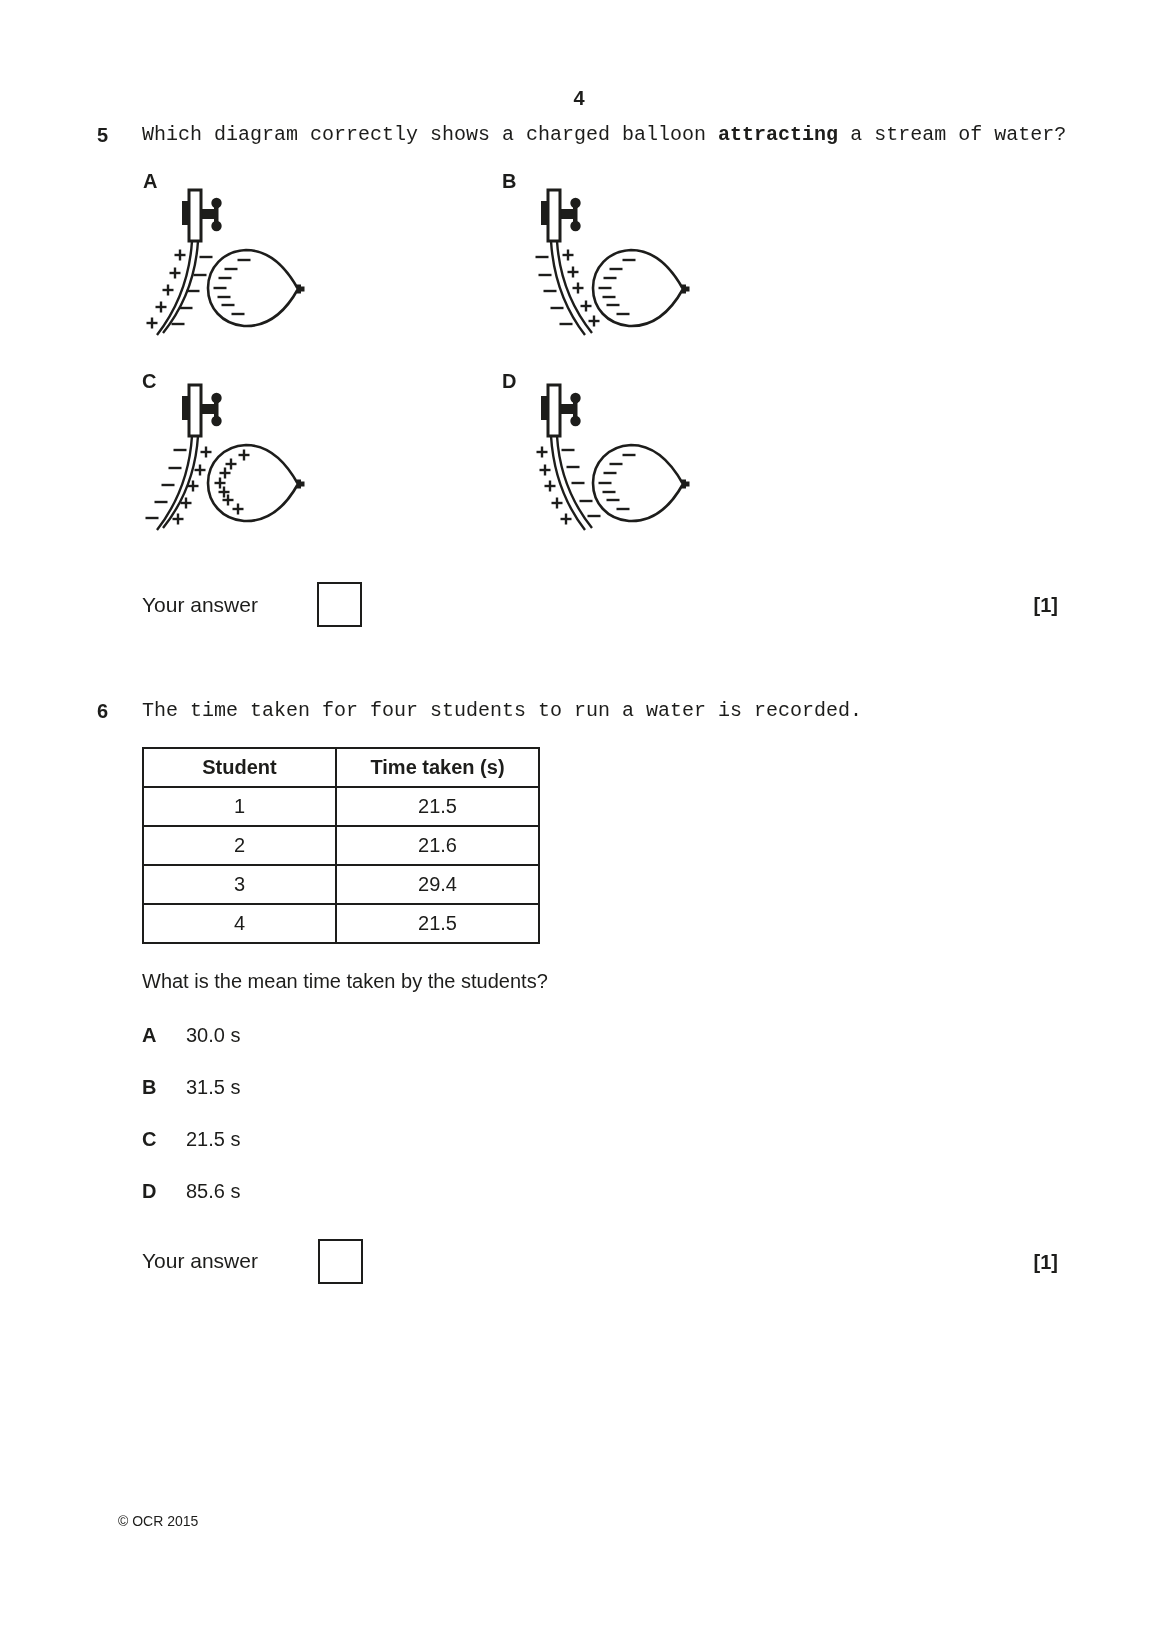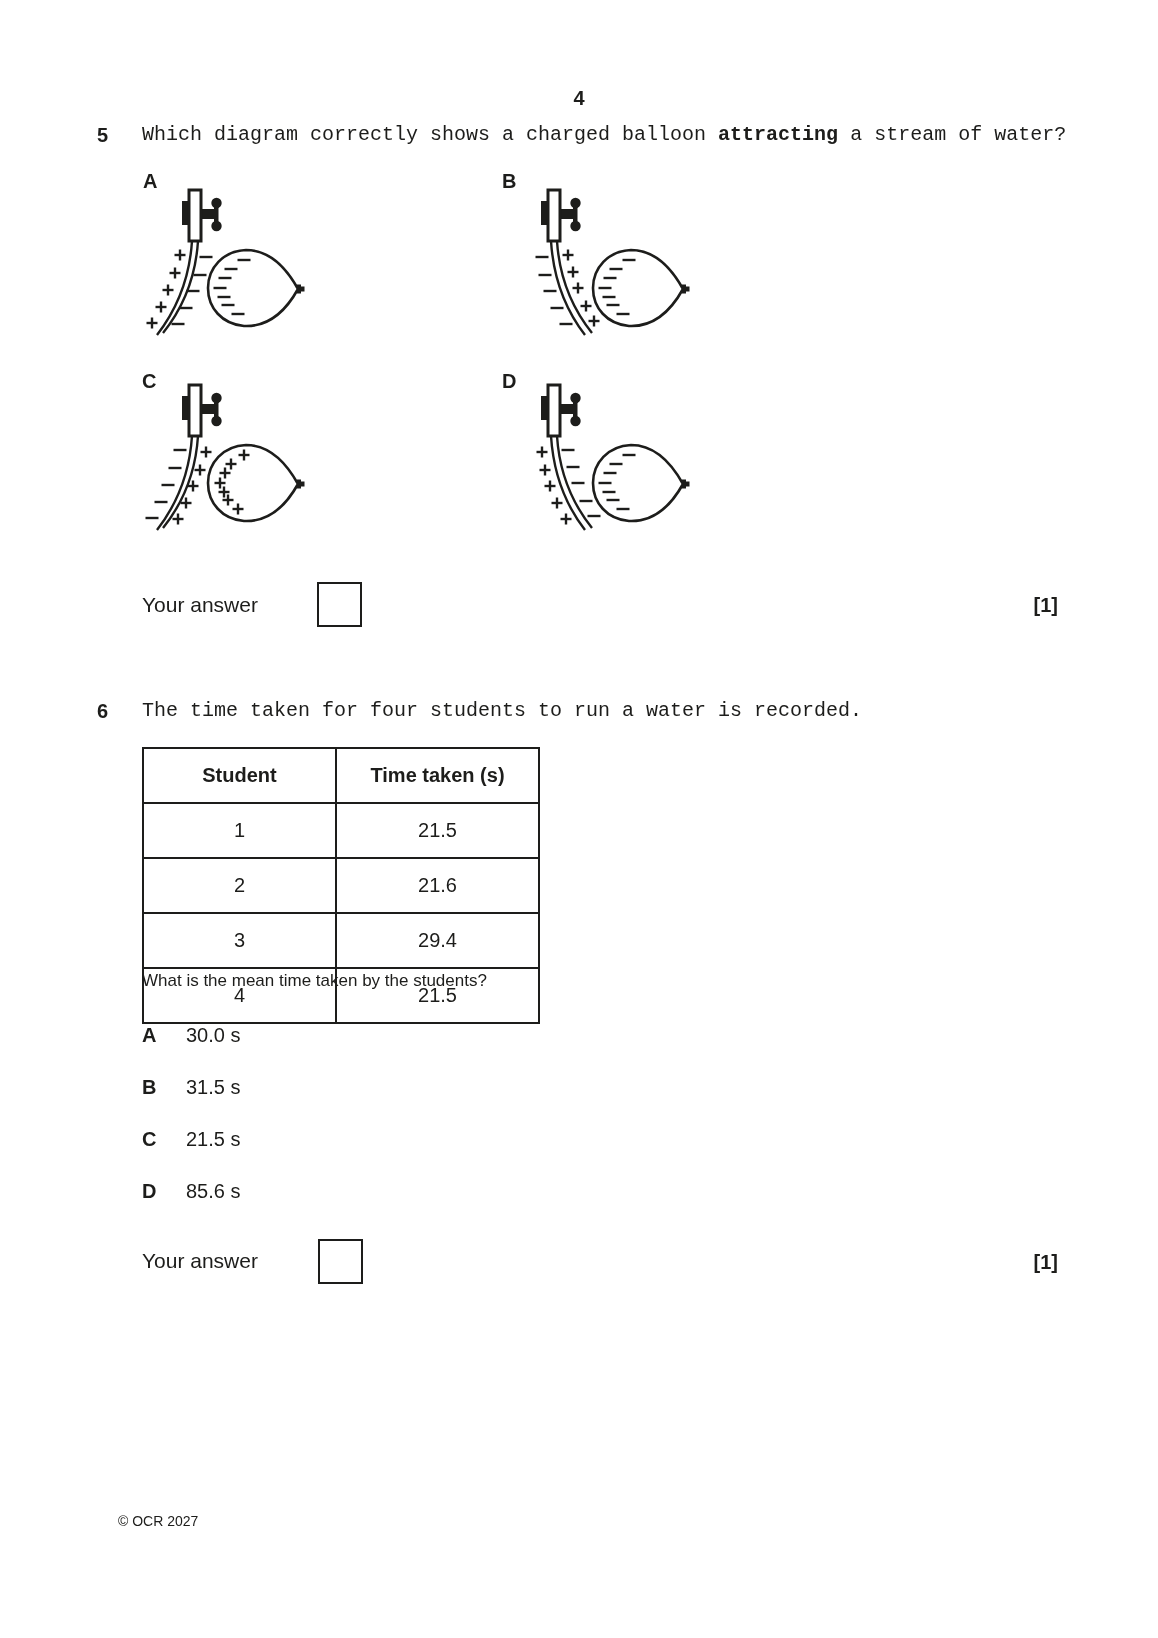--- a/index.html
+++ b/index.html
@@ -44,27 +44,27 @@
   }
   .data-table{
     border-collapse:collapse;
     table-layout:fixed;
     font-size:20px;
   }
   .data-table th, .data-table td{
     border:2px solid #1d1d1b;
     text-align:center;
     vertical-align:middle;
-    padding:8px;
+    padding:0;
   }
   .data-table th{height:37px; font-weight:bold;}
   .data-table td{height:37px; font-weight:normal;}
   .col-student{width:193px;}
   .col-time{width:203px;}
-  .plain-line{font-size:17px; line-height:24px;text-align:center;}
+  .plain-line{font-size:20px; line-height:24px;text-align:center;}
   .option-row{
     left:142px;
     display:flex;
     font-size:20px; line-height:24px;
   }
   .option-letter{font-weight:bold; width:44px; flex:0 0 44px;}
   .footer{
     left:118px; top:1512px;
     font-size:14px; line-height:18px;
   }
@@ -300,15 +300,15 @@
   </div>
   <div class="abs option-row" style="top:1179px;">
     <span class="option-letter">D</span>
     <span class="option-value">85.6 s</span>
   </div>
 
   <div class="abs answer-label" style="left:142px; top:1249px;">Your answer</div>
   <div class="abs answer-box" style="left:318px; top:1239px;"></div>
   <div class="abs marks" style="top:1250px;">[1]</div>
 
-  <div class="abs footer">© OCR 2027</div>
+  <div class="abs footer">© OCR 2015</div>
 
 </div>
 
 </body></html>

